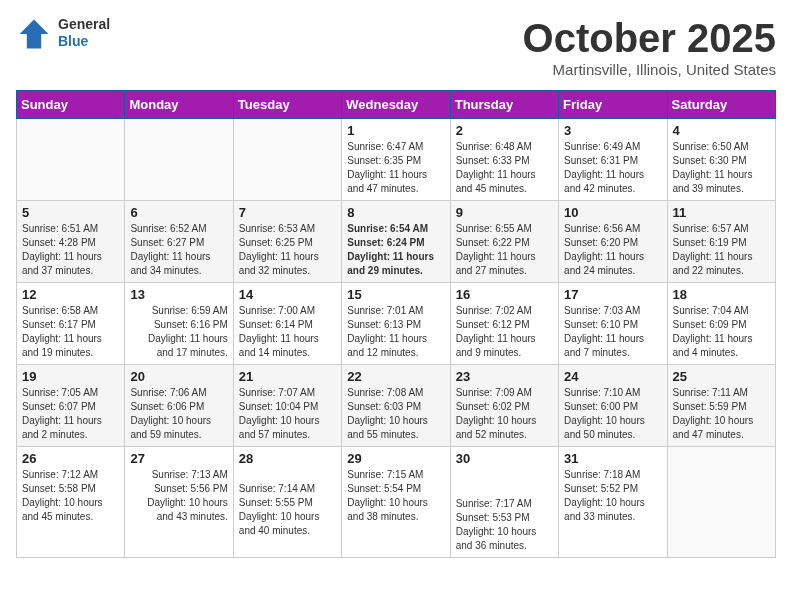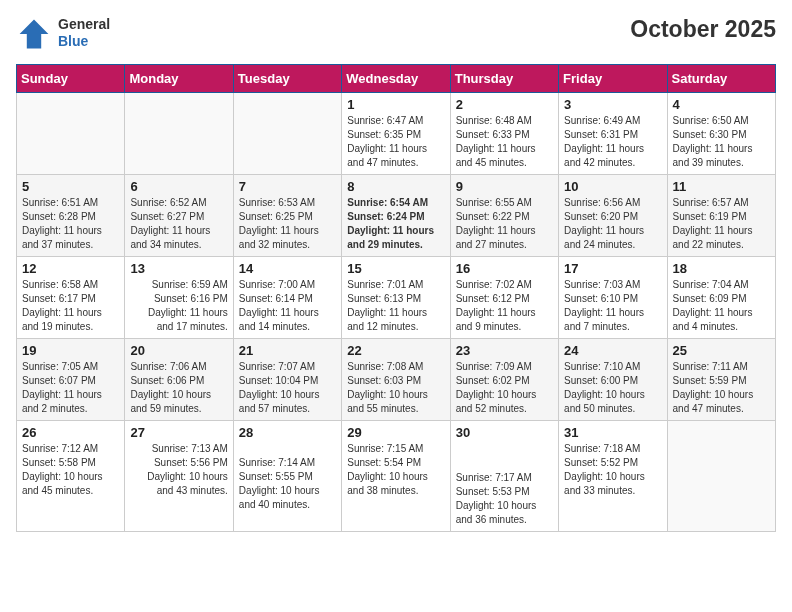--- a/index.html
+++ b/index.html
@@ -31,35 +31,35 @@
     .logo-general { color: #333; }
     .logo-blue { color: #2a6db5; }
     .logo-icon {
       width: 36px;
       height: 36px;
     }
     .title-block {
       text-align: right;
     }
     .month-title {
-      font-size: 23px;
+      font-size: 40px;
       font-weight: bold;
       color: #333;
     }
     .location {
       font-size: 15px;
       color: #555;
     }
     .calendar {
       width: 100%;
       border-collapse: collapse;
       border: 1px solid #ccc;
     }
     .calendar th {
-      background: #be185d;
+      background: #a21caf;
       color: #fff;
       font-size: 13px;
       font-weight: bold;
       padding: 6px 4px;
       text-align: left;
       border: 1px solid #1a5a9a;
     }
     .calendar td {
       width: calc(100% / 7);
       vertical-align: top;
@@ -96,20 +96,21 @@
     <svg class="logo-icon" viewBox="0 0 40 40">
       <polygon points="20,4 36,20 28,20 28,36 12,36 12,20 4,20" fill="#2a6db5"></polygon>
     </svg>
     <div class="logo-text">
       <span class="logo-general">General</span>
       <span class="logo-blue">Blue</span>
     </div>
   </div>
   <div class="title-block">
     <div class="month-title">October 2025</div>
+    <div class="location">Martinsville, Illinois, United States</div>
   </div>
 </div>
 
 <table class="calendar">
   <thead>
     <tr>
     <th>Sunday</th>
         <th>Monday</th>
         <th>Tuesday</th>
         <th>Wednesday</th>
@@ -149,21 +150,21 @@
           <div class="day-info" style="white-space: pre-line;">Sunrise: 6:50 AM
 Sunset: 6:30 PM
 Daylight: 11 hours
 and 39 minutes.</div>
         </td>
       </tr>
       <tr>
         <td>
           <div class="day-number">5</div>
           <div class="day-info" style="white-space: pre-line;">Sunrise: 6:51 AM
-Sunset: 6:28 PM
+Sunset: 4:28 PM
 Daylight: 11 hours
 and 37 minutes.</div>
         </td>
         <td>
           <div class="day-number">6</div>
           <div class="day-info" style="white-space: pre-line;">Sunrise: 6:52 AM
 Sunset: 6:27 PM
 Daylight: 11 hours
 and 34 minutes.</div>
         </td>

